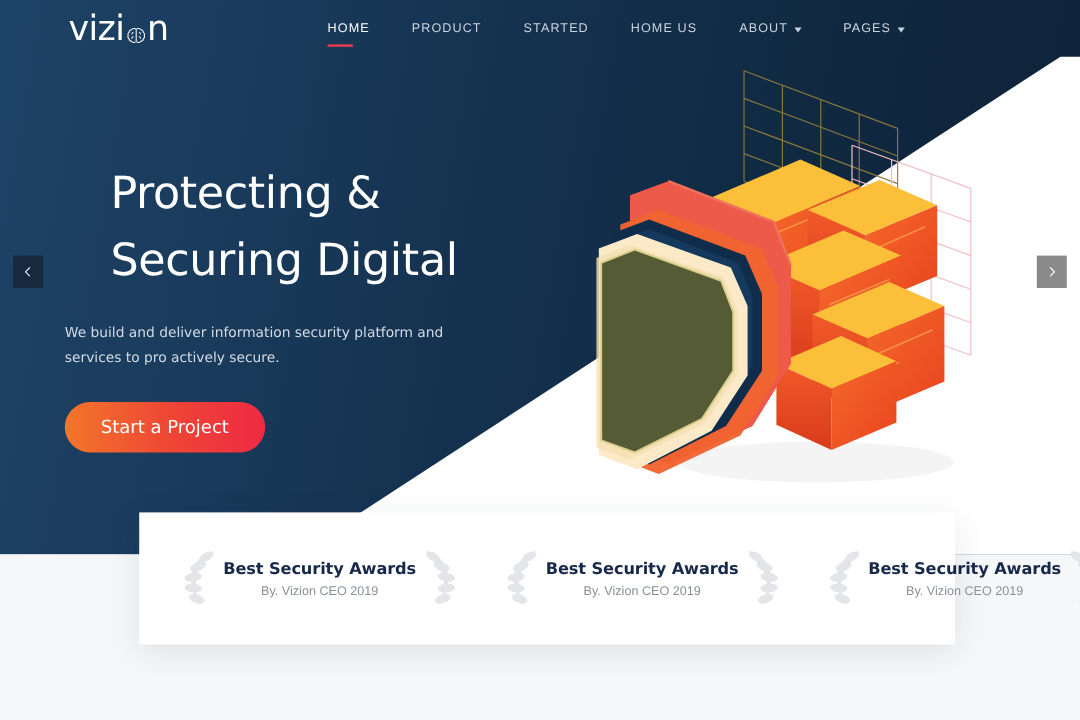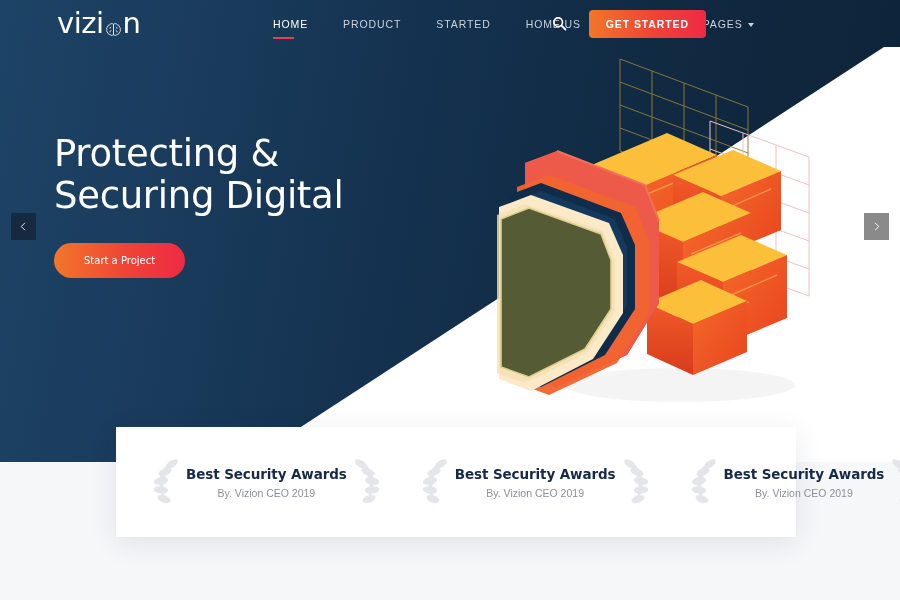--- a/index.html
+++ b/index.html
@@ -137,42 +137,43 @@
   
   .hero-copy {
     position: absolute;
     left: 54px; top: 133px;
     width: 400px;
     z-index: 30;
   }
   .hero-title {
     color: #ffffff;
     font-size: 37px;
-    line-height: 42px;
+    line-height: 56px;
     font-weight: 400;
     font-family: "DejaVu Sans", sans-serif;
     letter-spacing: -0.3px;
     white-space: pre-line;
+    margin-left: 38px;
   }
   .hero-sub {
     color: #d2dae3;
     font-size: 11.5px;
     line-height: 21px;
     margin-top: 22px;
     width: 320px;
     font-family: "DejaVu Sans", sans-serif;
   }
   .btn-start-project {
     margin-top: 26px;
     display: inline-block;
     background: linear-gradient(90deg, #f2762a 0%, #ef4436 55%, #ee2a44 100%);
     color: #fff;
     border: none;
     border-radius: 22px;
-    font-size: 10px;
+    font-size: 15px;
     font-weight: 400;
     padding: 12px 30px;
     cursor: pointer;
     font-family: "DejaVu Sans", sans-serif;
   }
 
   
   .arrow {
     position: absolute;
     width: 25px; height: 27px;
@@ -399,34 +400,26 @@
       <div class="nav-item">
         <span>ABOUT</span>
         <span class="caret"></span>
       </div>
       <div class="nav-item">
         <span>PAGES</span>
         <span class="caret"></span>
       </div>
     </div>
 
-    <div class="nav-right">
-      <span class="search-icon">
-        <svg viewBox="0 0 16 16" width="15" height="15">
-          <circle cx="6.6" cy="6.6" r="4.6" fill="none" stroke="#ffffff" stroke-width="1.7"></circle>
-          <line x1="10.2" y1="10.2" x2="14.4" y2="14.4" stroke="#ffffff" stroke-width="1.9" stroke-linecap="round"></line>
-        </svg>
-      </span>
-      <button class="btn-get-started">GET STARTED</button>
-    </div>
   </div>
 
   <div class="hero-copy">
     <h1 class="hero-title">Protecting &amp;
 Securing Digital</h1>
+    <p class="hero-sub">We build and deliver information security platform and services to pro actively secure.</p>
     <button class="btn-start-project">Start a Project</button>
   </div>
 
   <div class="arrow arrow-prev">
     <svg viewBox="0 0 12 12" width="9" height="9">
       <polyline points="7.5,1.5 3,6 7.5,10.5" fill="none" stroke="#e8eef5" stroke-width="1.3" stroke-linecap="round" stroke-linejoin="round"></polyline>
     </svg>
   </div>
   <div class="arrow arrow-next">
     <svg viewBox="0 0 12 12" width="9" height="9">

